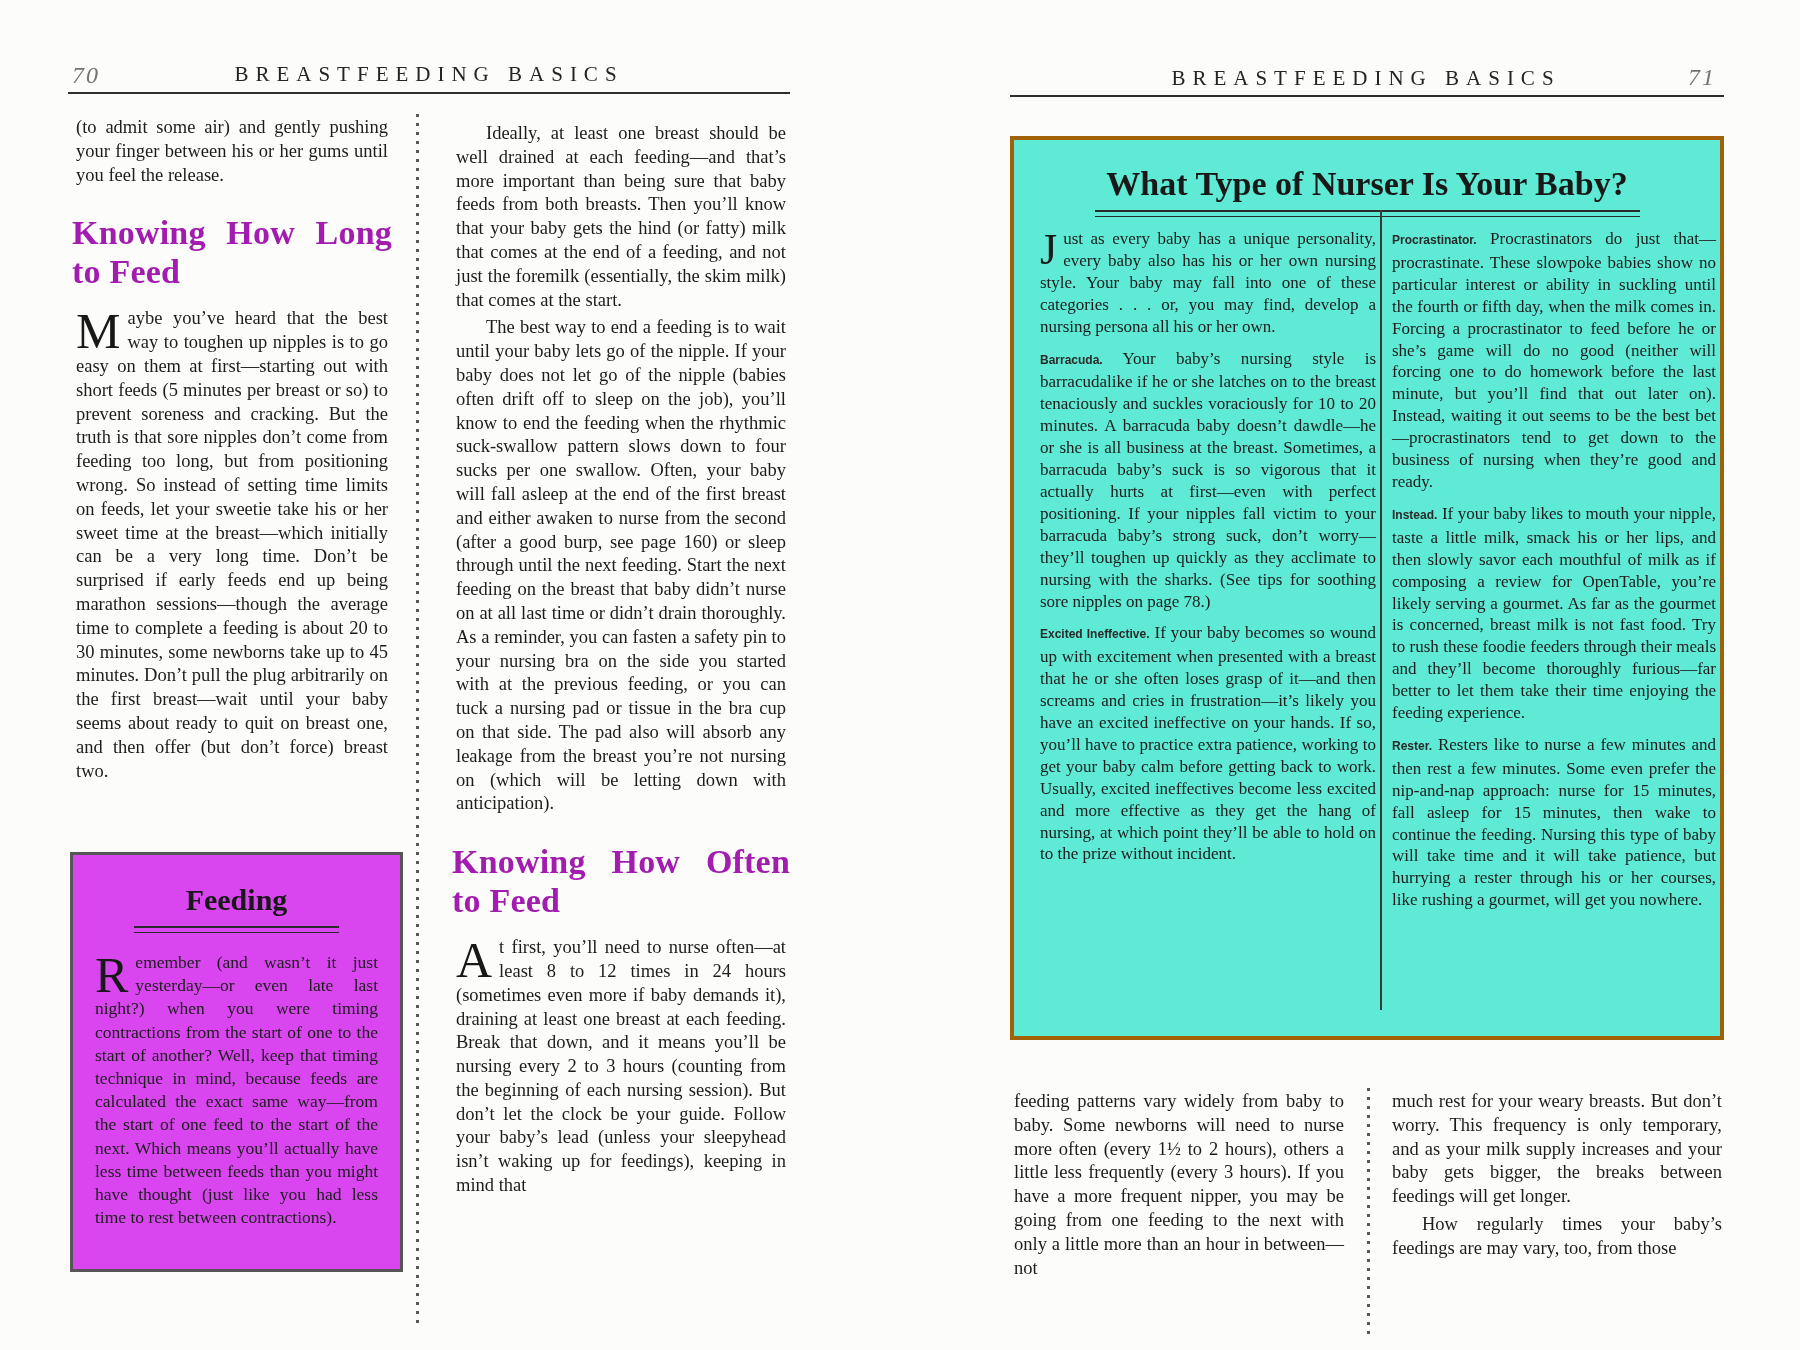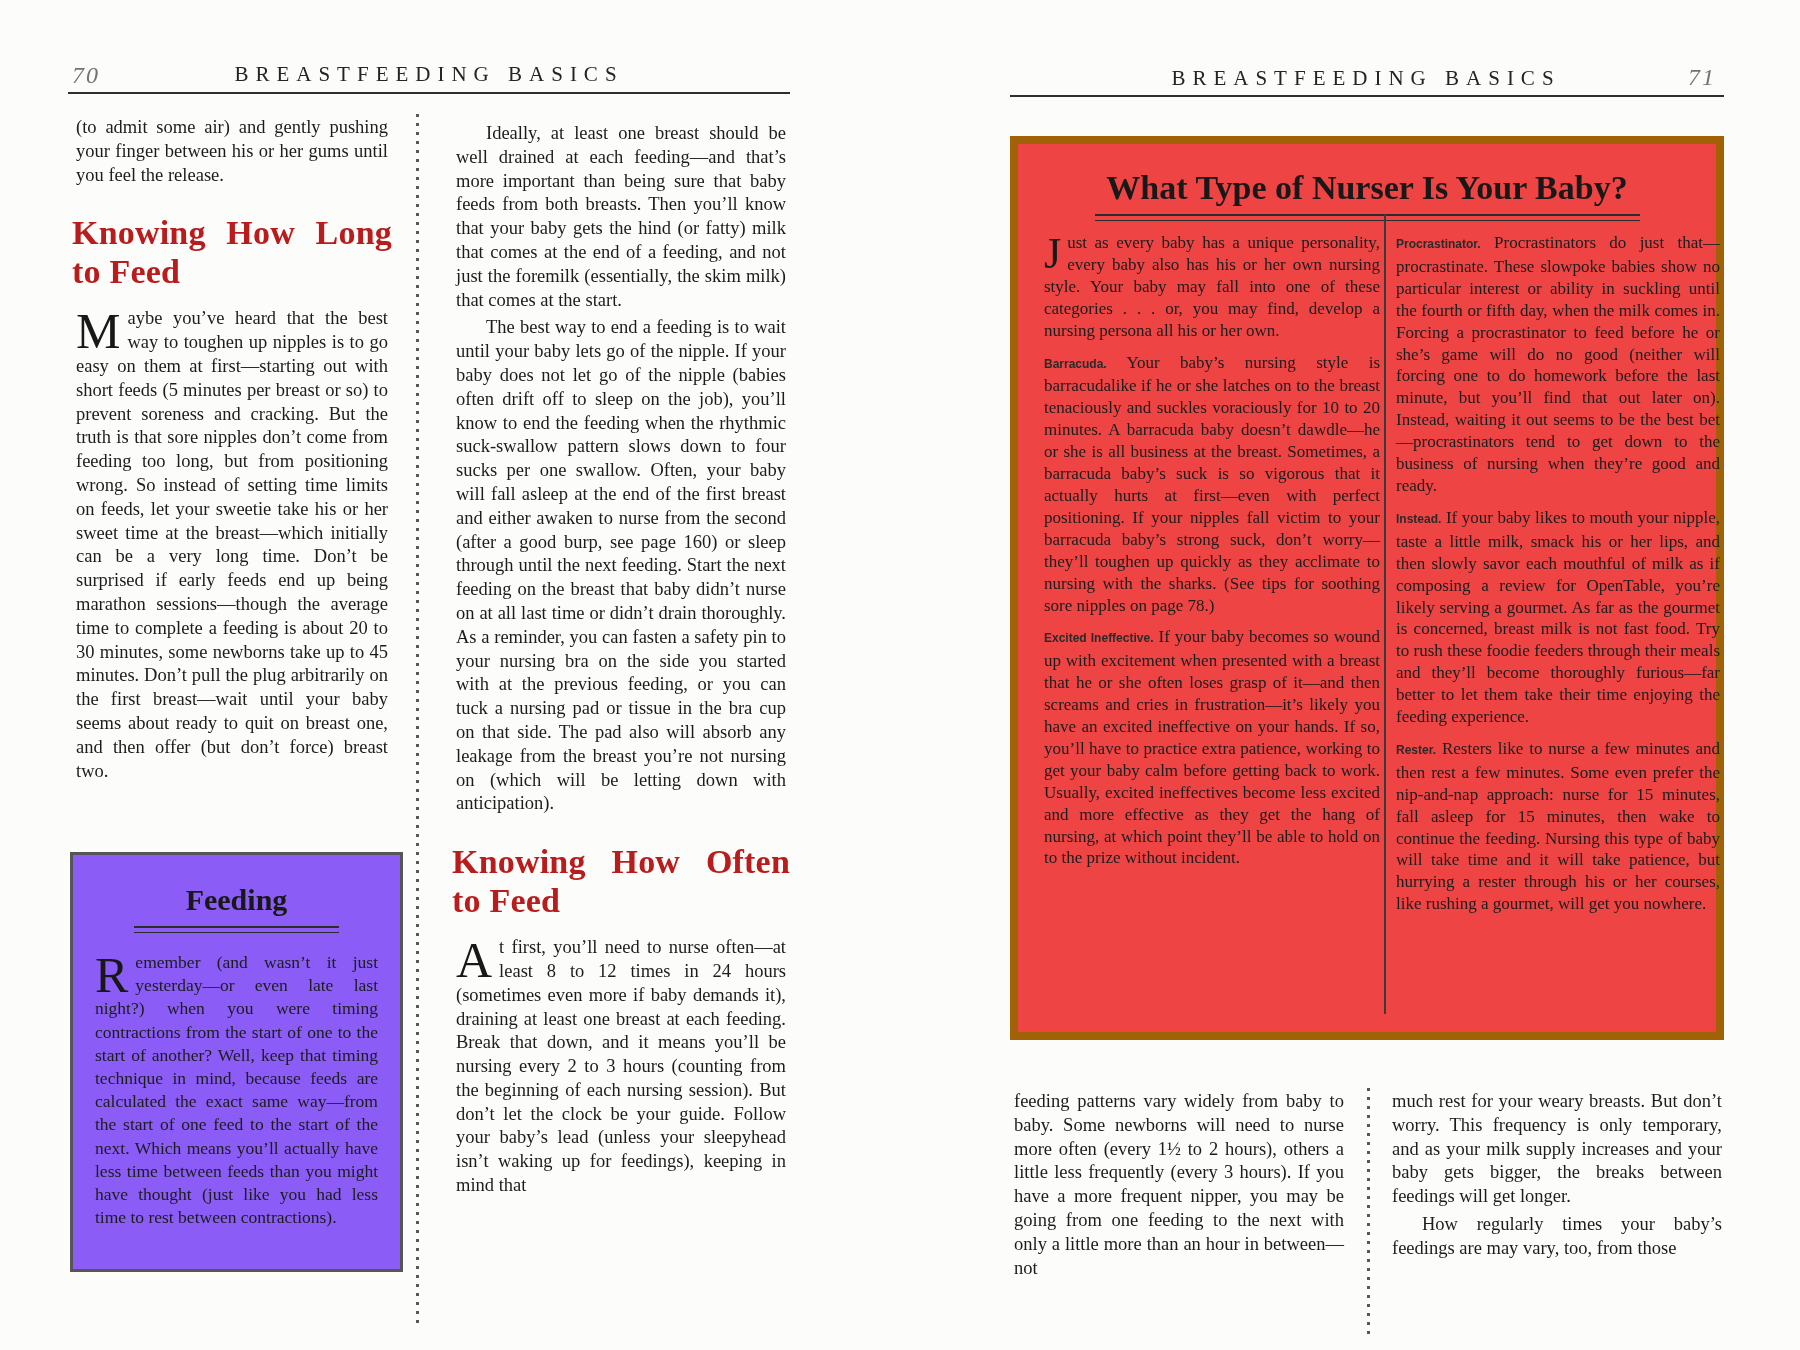--- a/index.html
+++ b/index.html
@@ -9,28 +9,28 @@
     font-family:"Liberation Serif","DejaVu Serif",serif;
     -webkit-font-smoothing:antialiased;
   }
   .abs{position:absolute;}
   .runhead{font-size:21px;letter-spacing:7px;color:#242424;white-space:nowrap;}
   .pagenum{font-size:24px;letter-spacing:2px;color:#737373;font-style:italic;}
   .rule{height:2px;background:#2e2e2e;}
   .col{text-align:justify;font-size:18.5px;line-height:23.8px;}
   .col p{margin:4px;}
   .col p.ind{text-indent:30px;}
-  h2.sect{font-size:34px;line-height:39px;font-weight:bold;margin:26px 0 16px 0;color:#b91c1c;letter-spacing:0.2px;}
+  h2.sect{font-size:34px;line-height:39px;font-weight:bold;margin:26px 0 16px 0;color:#a21caf;letter-spacing:0.2px;}
   .dc{float:left;font-size:50px;line-height:41px;padding:4px 7px 0 0;color:#181818;}
   .dc-sm{float:left;font-size:44px;line-height:36px;padding:4px 6px 0 0;color:#181818;}
-  .sidebar{border:3px solid #565656;background:#8b5cf6;padding:26px 22px 22px 22px;box-sizing:border-box;}
+  .sidebar{border:3px solid #565656;background:#d946ef;padding:26px 22px 22px 22px;box-sizing:border-box;}
   .sidebar-title{font-size:30px;line-height:37px;font-weight:bold;text-align:center;color:#181818;}
   .dbl{border-top:2px solid #2b2b2b;border-bottom:1px solid #2b2b2b;height:4px;}
   .sidebar-body{margin-top:18px;text-align:justify;font-size:17.5px;line-height:23.2px;}
-  .nurser-box{border:8px solid #a16207;box-sizing:border-box;background:#ef4444;}
+  .nurser-box{border:4px solid #a16207;box-sizing:border-box;background:#5eead4;}
   .bx-title{font-size:34px;line-height:40px;font-weight:bold;text-align:center;margin-top:24px;color:#181818;}
   .bx-col{font-size:17px;line-height:21.9px;text-align:justify;}
   .bx-col p{margin:0 0 10px 0;}
   .lead{font-family:"Liberation Sans","DejaVu Sans",sans-serif;font-weight:bold;font-size:12px;color:#2a2a2a;}
   .dotted{width:3px;background:repeating-linear-gradient(to bottom,#575757 0 3px,transparent 3px 9px);}
   .vline{width:2px;background:#3a3a3a;}
 </style>
 </head>
 <body>
 

